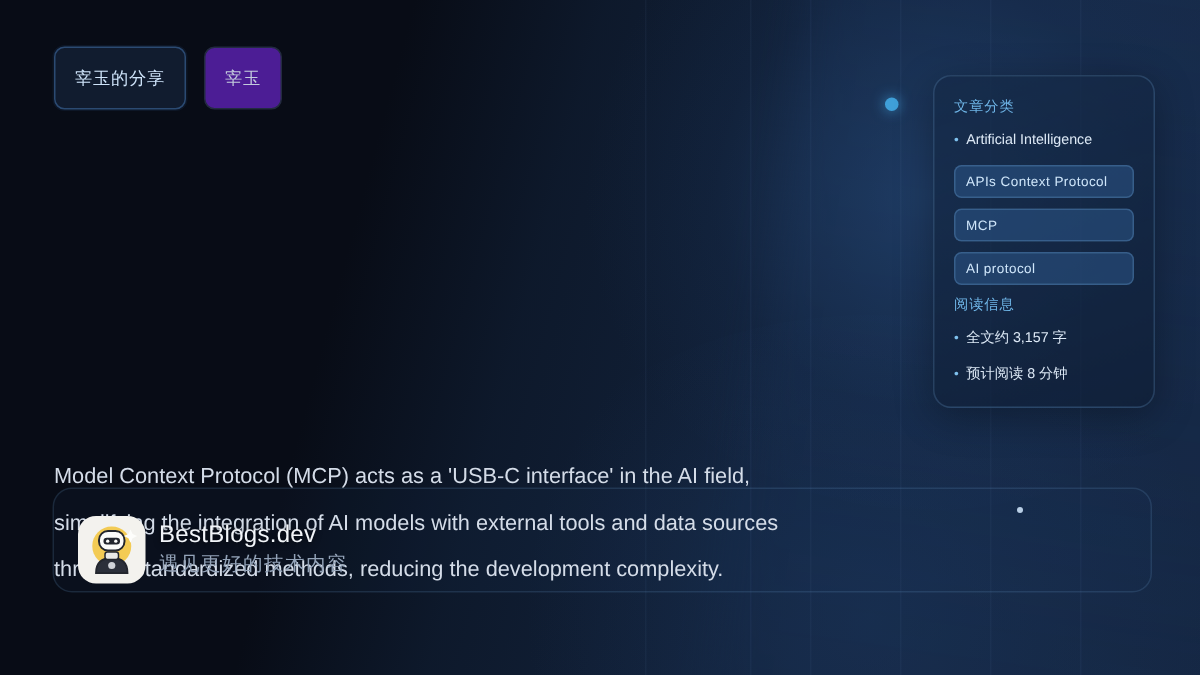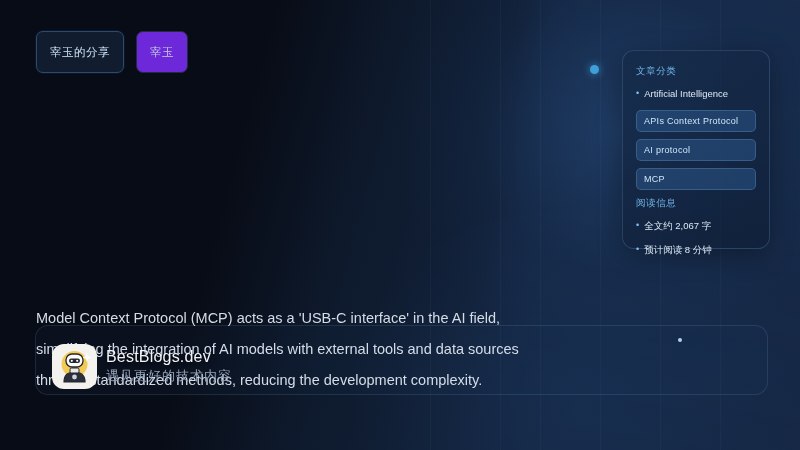--- a/index.html
+++ b/index.html
@@ -61,21 +61,21 @@
     letter-spacing:.5px;
     white-space:nowrap;
   }
   .tag.primary {
     background:#111c2f;
     border:1px solid #2b4a72;
     color:#cfe4fa;
     box-shadow:0 0 0 1px rgba(60,120,190,0.10);
   }
   .tag.secondary {
-    background:#6d28d9;
+    background:#4c1d95;
     border:1px solid #232b40;
     color:#c3ccdd;
   }
 
   
   .headline {
     position:absolute; left:36px; top:72px;
     width:560px;
     z-index:6;
     font-size:43px;
@@ -120,21 +120,21 @@
     width:9px; height:9px; border-radius:50%;
     background:#3f9fd8;
     box-shadow:0 0 9px rgba(63,159,216,0.85);
     z-index:6;
   }
 
   
   .info-card {
     position:absolute;
     left:622px; top:50px;
-    width:148px; height:199px;
+    width:148px; height:222px;
     border-radius:12px;
     border:1px solid rgba(120,175,225,0.22);
     background:linear-gradient(160deg, rgba(21,42,72,0.75), rgba(15,30,54,0.70));
     padding:14px 13px;
     z-index:7;
     box-shadow:0 6px 26px rgba(0,0,0,0.30);
   }
   .card-h {
     font-size:9.5px;
     color:#6fb6e8;
@@ -226,28 +226,28 @@
 
   <div class="info-card">
     <div class="card-h">文章分类</div>
 
     <div class="card-li">
       <span class="b">•</span>
       <span>Artificial Intelligence</span>
     </div>
 
     <div class="chip">APIs Context Protocol</div>
+    <div class="chip">MCP</div>
     <div class="chip">AI protocol</div>
-    <div class="chip">MCP</div>
 
     <div class="card-h second">阅读信息</div>
 
     <div class="card-li">
       <span class="b">•</span>
-      <span>全文约 2,067 字</span>
+      <span>全文约 3,157 字</span>
     </div>
     <div class="card-li">
       <span class="b">•</span>
       <span>预计阅读 8 分钟</span>
     </div>
   </div>
 
   <div class="watermark">
     <div class="wm-avatar">
       <svg width="45" height="45" viewBox="0 0 45 45">

